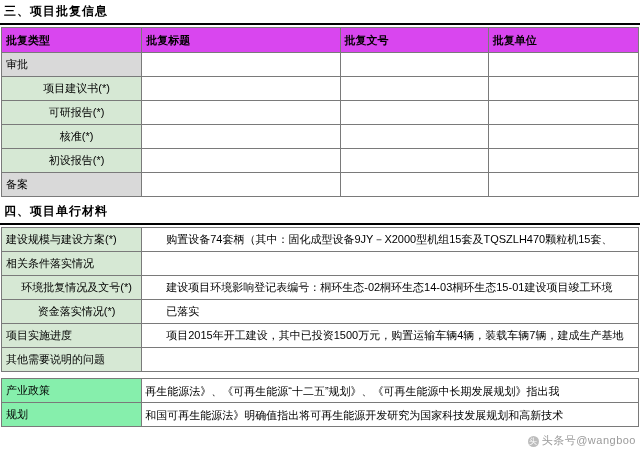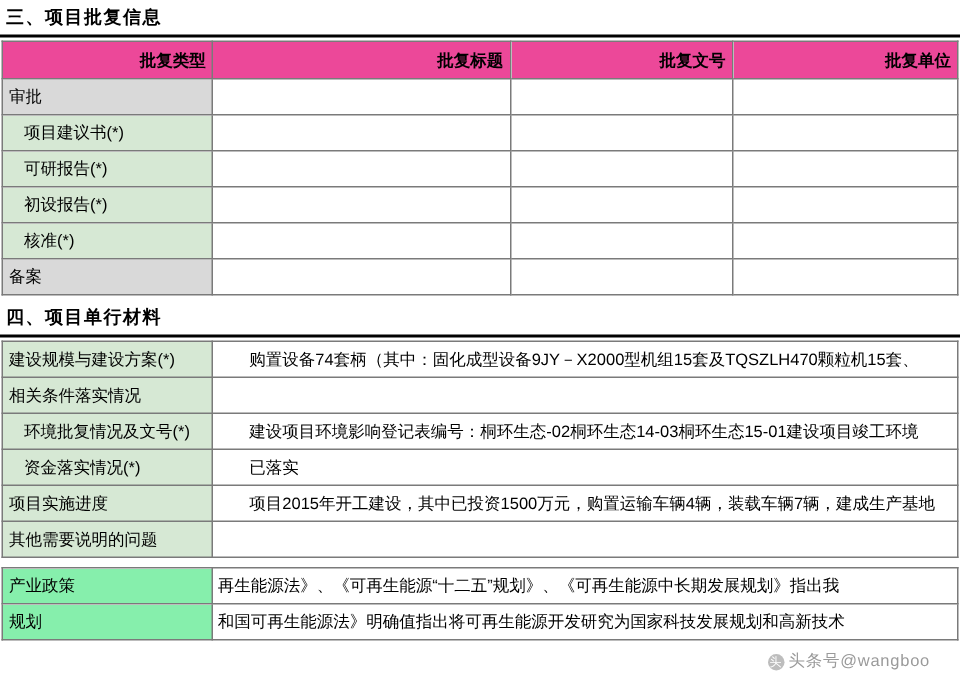--- a/index.html
+++ b/index.html
@@ -42,22 +42,22 @@
   td, th {
     border: 1px solid #7a7a7a;
     font-size: 11px;
     font-weight: normal;
     padding: 2px 4px;
     vertical-align: middle;
     overflow: hidden;
     white-space: nowrap;
   }
   .hdr {
-    background: #ec4899;
-    text-align: right;
+    background: #d946ef;
+    text-align: left;
     font-weight: bold;
     height: 20px;
   }
   .lbl-gray {
     background: #d9d9d9;
     height: 19px;
   }
   .lbl-green {
     background: #d6e8d4;
     height: 19px;
@@ -65,38 +65,39 @@
   .lbl-white {
     background: #86efac;
     height: 19px;
   }
   .cell-white {
     background: #ffffff;
     padding-left: 24px;
   }
   .indent {
     padding-left: 14px;
+    text-align: center;
   }
   .wrapcell {
     white-space: nowrap;
     overflow: hidden;
     text-overflow: clip;
   }
   .t2 td {
     height: 19px;
   }
   .policy-text {
     line-height: 14px;
     white-space: normal;
     padding: 1px 3px;
     font-size: 11px;
   }
   .watermark {
     position: absolute;
-    right: 20px;
+    right: 4px;
     bottom: 3px;
     font-size: 11px;
     color: #9a9a9a;
     letter-spacing: 0.5px;
   }
   .wm-dot {
     display: inline-block;
     width: 11px;
     height: 11px;
     border-radius: 50%;
@@ -146,27 +147,27 @@
         <td class="cell-white"></td>
         <td class="cell-white"></td>
       </tr>
       <tr>
         <td class="lbl-green indent">可研报告(*)</td>
         <td class="cell-white"></td>
         <td class="cell-white"></td>
         <td class="cell-white"></td>
       </tr>
       <tr>
+        <td class="lbl-green indent">核准(*)</td>
+        <td class="cell-white"></td>
+        <td class="cell-white"></td>
+        <td class="cell-white"></td>
+      </tr>
+      <tr>
         <td class="lbl-green indent">初设报告(*)</td>
-        <td class="cell-white"></td>
-        <td class="cell-white"></td>
-        <td class="cell-white"></td>
-      </tr>
-      <tr>
-        <td class="lbl-green indent">核准(*)</td>
         <td class="cell-white"></td>
         <td class="cell-white"></td>
         <td class="cell-white"></td>
       </tr>
       <tr>
         <td class="lbl-gray">备案</td>
         <td class="cell-white"></td>
         <td class="cell-white"></td>
         <td class="cell-white"></td>
       </tr>

